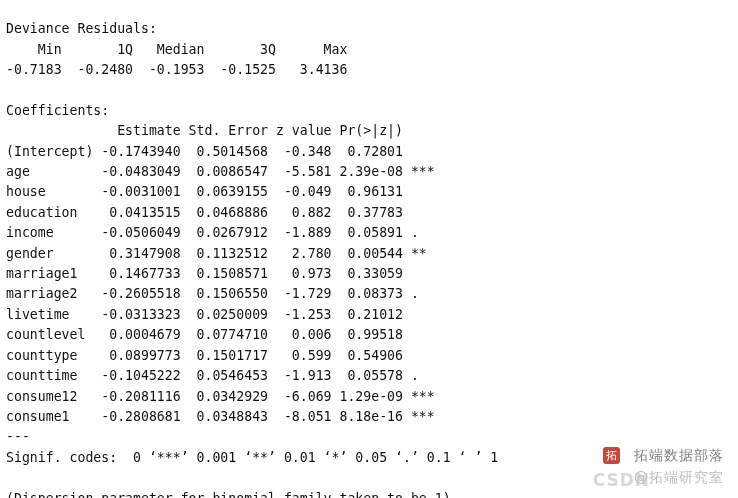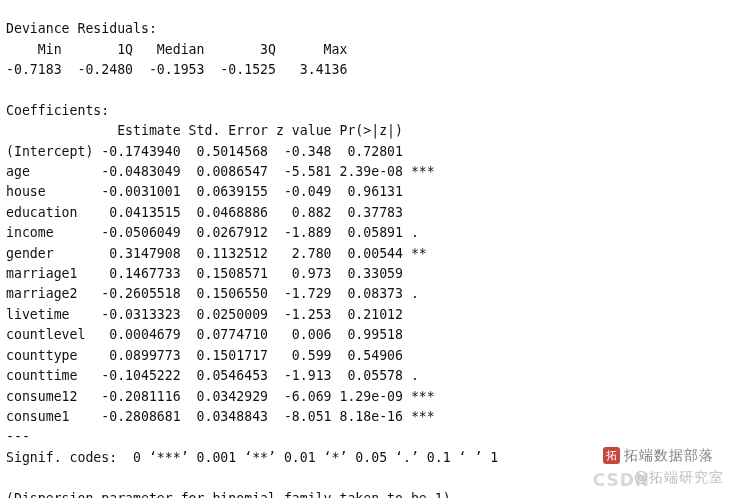--- a/index.html
+++ b/index.html
@@ -38,21 +38,21 @@
     background: #c0392b;
     color: #ffffff;
     font-family: "DejaVu Sans", sans-serif;
     font-size: 11px;
     line-height: 17px;
     text-align: center;
     opacity: 0.92;
   }
   .watermark-text {
     position: absolute;
-    right: 24px;
+    right: 14px;
     bottom: 33px;
     font-family: "DejaVu Sans", sans-serif;
     font-size: 14px;
     color: #7a7a7a;
     opacity: 0.95;
     letter-spacing: 1px;
   }
   .watermark-csdn {
     position: absolute;
     right: 88px;

